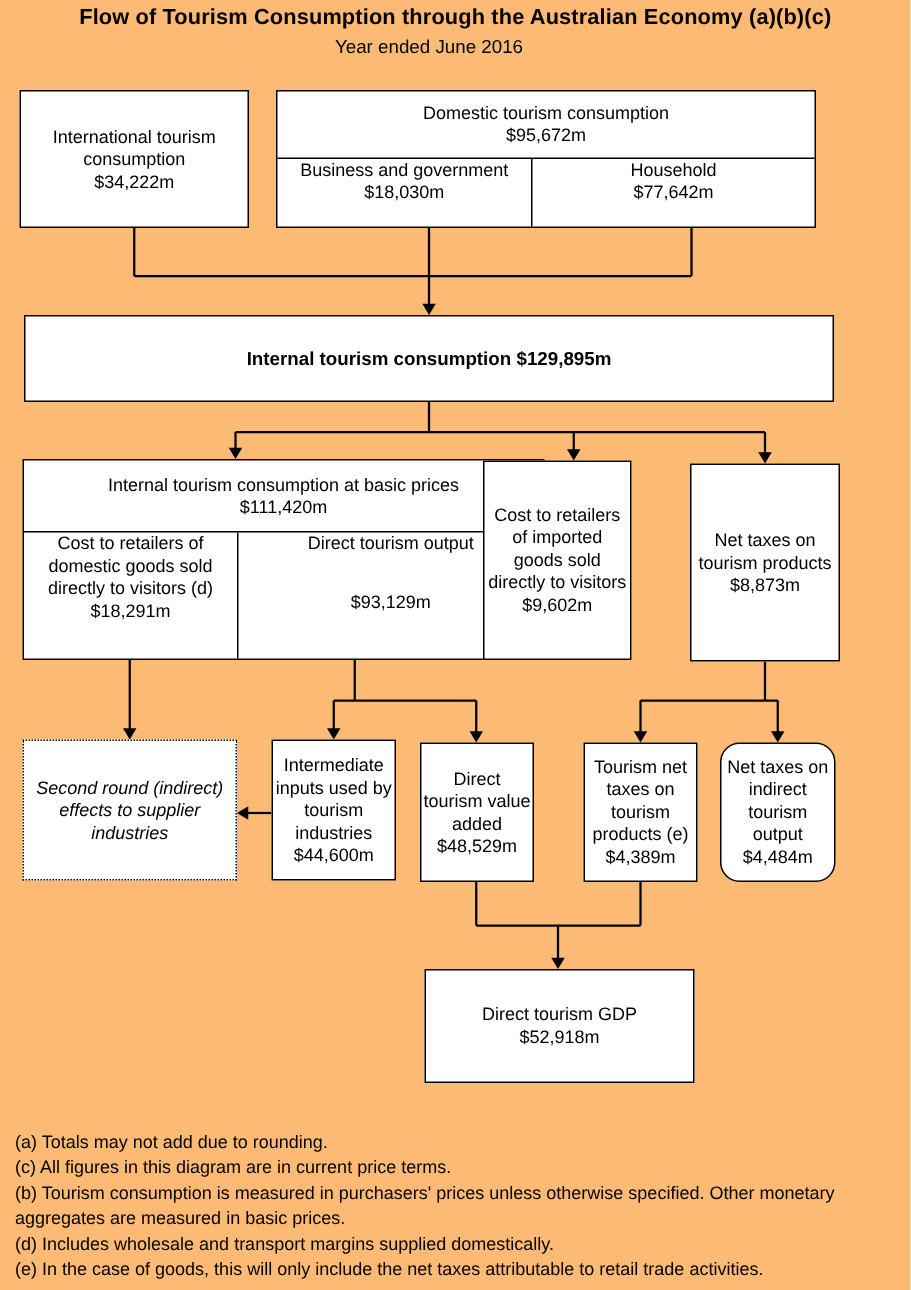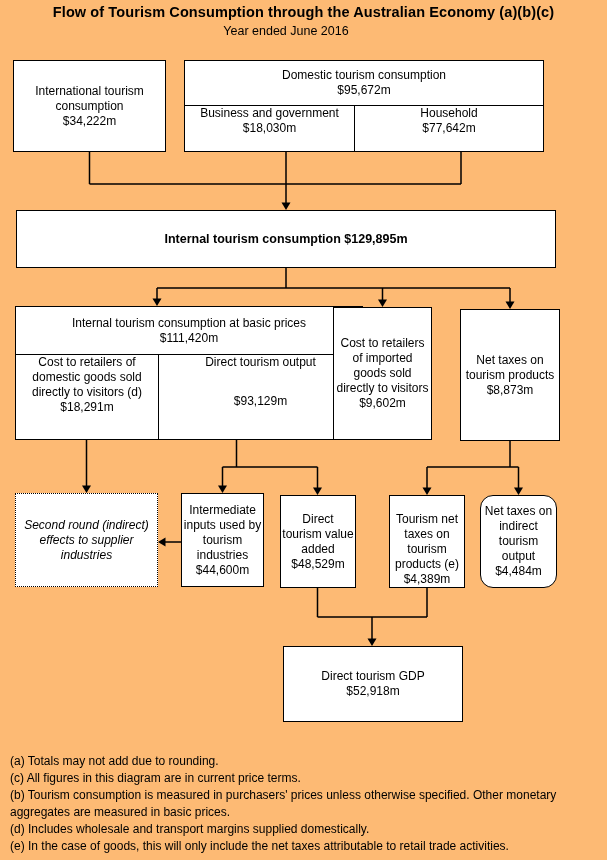--- a/index.html
+++ b/index.html
@@ -114,21 +114,21 @@
         <div>Cost to retailers of domestic goods sold directly to visitors (d)</div>
         <div>$18,291m</div>
       </div>
       <div class="group-cell" style="flex:1;gap:24px;">
         <div>Direct tourism output</div>
         <div>$93,129m</div>
       </div>
     </div>
   </div>
 
-  <div class="box" style="left:333px; top:307px; width:99px; height:133px;">
+  <div class="box" style="left:322px; top:307px; width:99px; height:133px;">
     <div>Cost to retailers of imported goods sold directly to visitors</div>
     <div>$9,602m</div>
   </div>
 
   <div class="box" style="left:460px; top:309px; width:100px; height:132px;">
     <div>Net taxes on tourism products</div>
     <div>$8,873m</div>
   </div>
 
   <div class="box dashed" style="left:15px; top:493px; width:143px; height:94px;">
@@ -138,21 +138,21 @@
   <div class="box" style="left:181px; top:493px; width:83px; height:94px;">
     <div>Intermediate inputs used by tourism industries</div>
     <div>$44,600m</div>
   </div>
 
   <div class="box" style="left:280px; top:495px; width:76px; height:93px;">
     <div>Direct tourism value added</div>
     <div>$48,529m</div>
   </div>
 
-  <div class="box" style="left:389px; top:495px; width:76px; height:93px;justify-content:flex-end;">
+  <div class="box" style="left:389px; top:495px; width:76px; height:93px;">
     <div>Tourism net taxes on tourism products (e)</div>
     <div>$4,389m</div>
   </div>
 
   <div class="box" style="left:480px; top:495px; width:77px; height:93px;border-radius:13px;">
     <div>Net taxes on indirect tourism output</div>
     <div>$4,484m</div>
   </div>
 
   <div class="box" style="left:283px; top:646px; width:180px; height:76px;">

